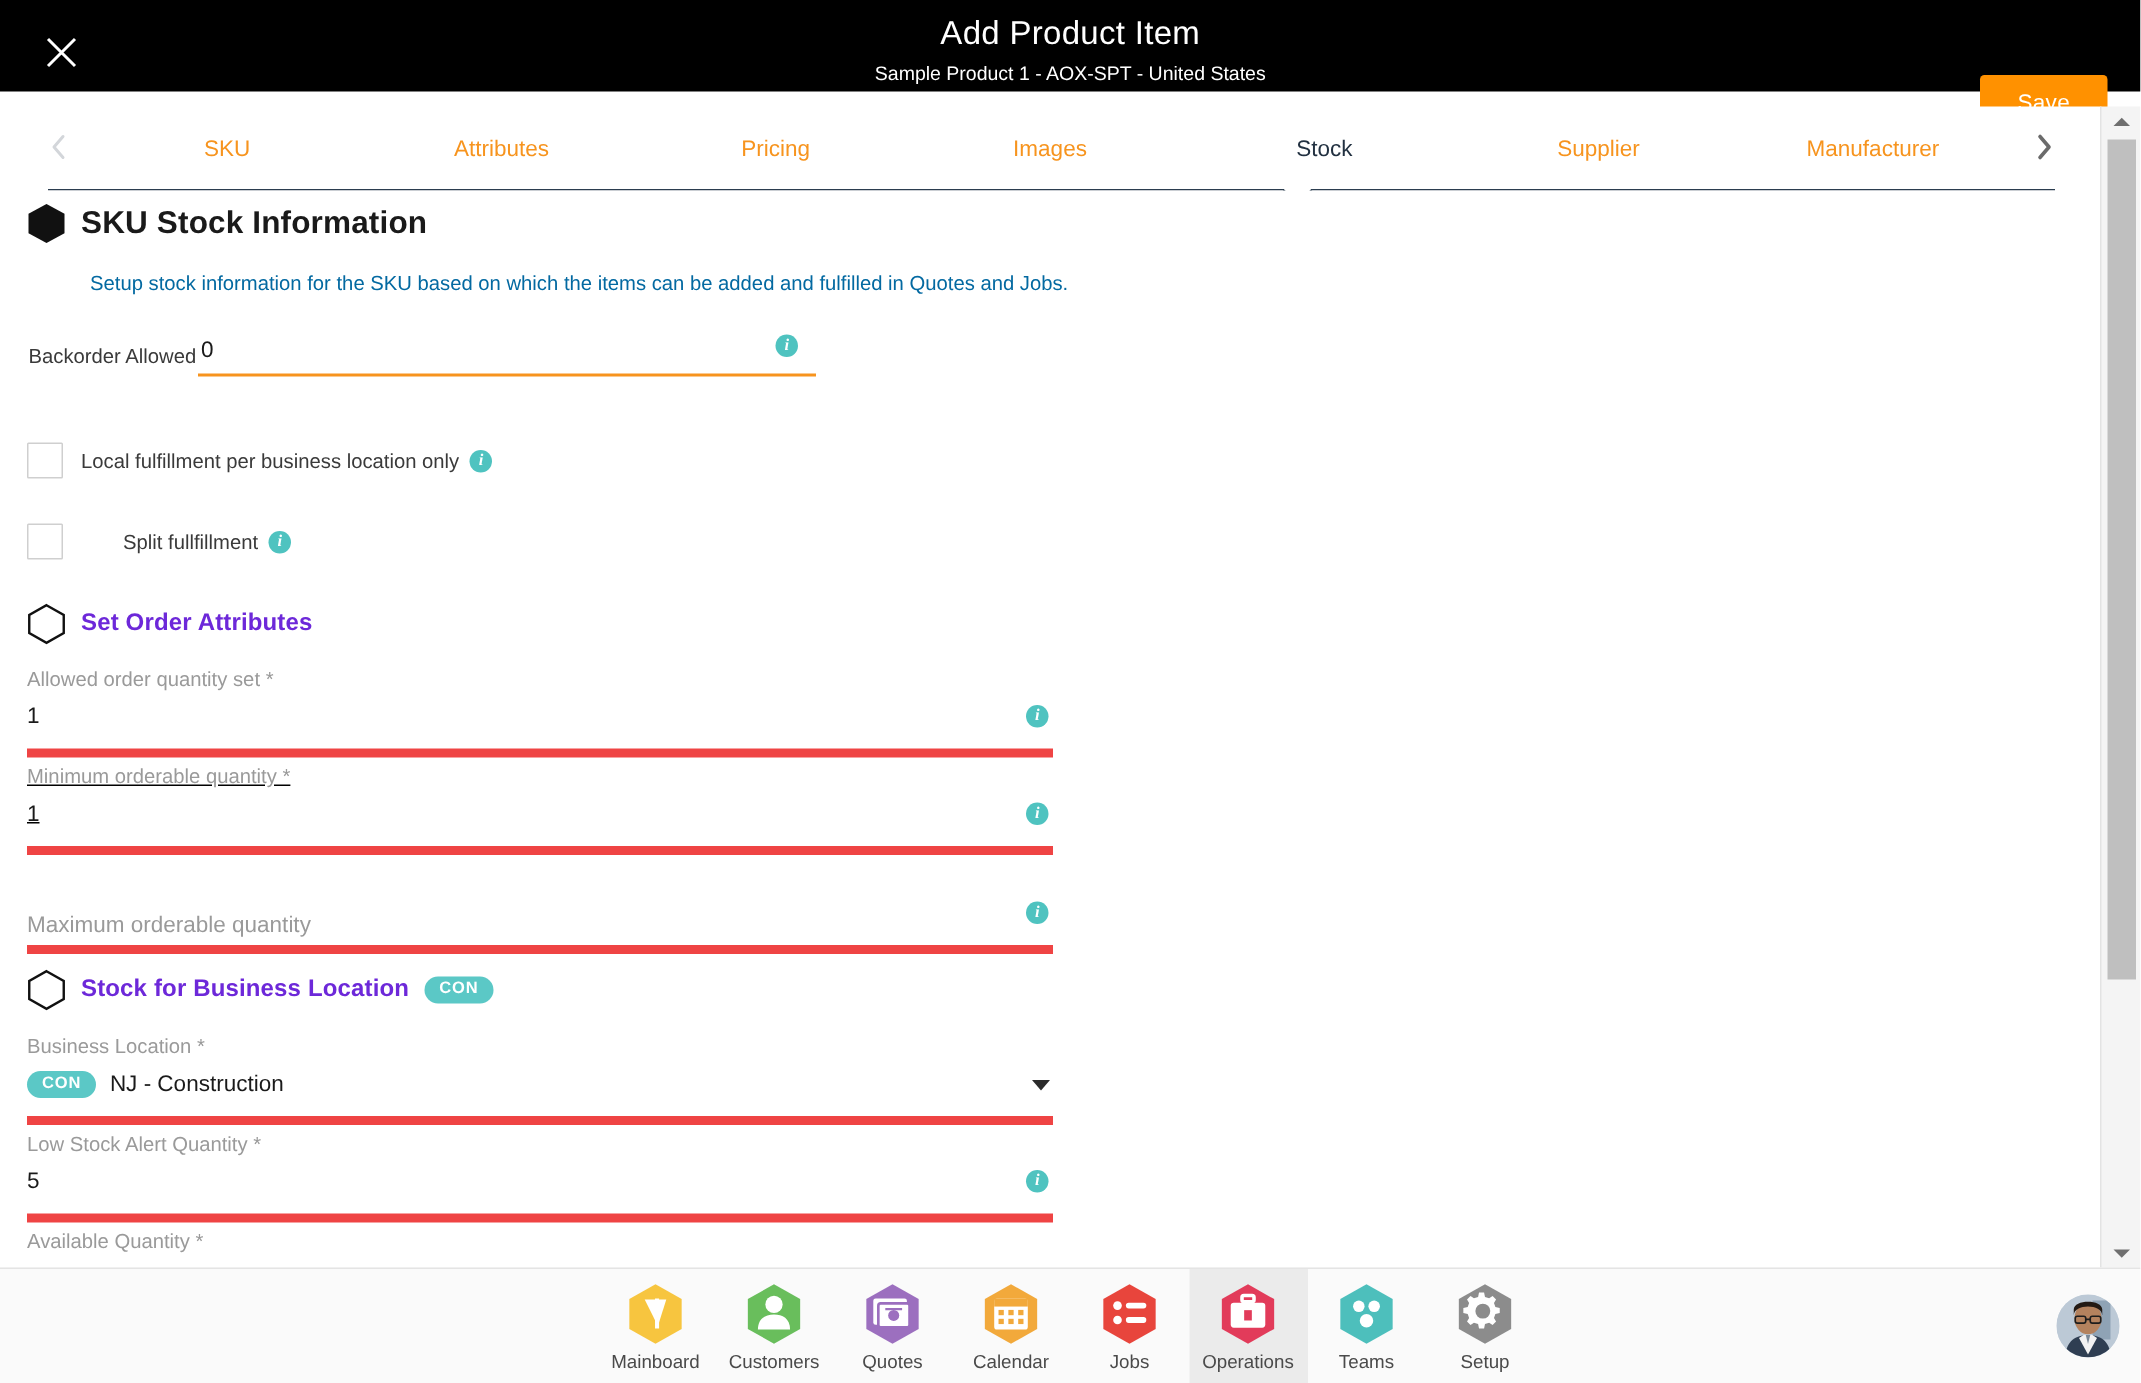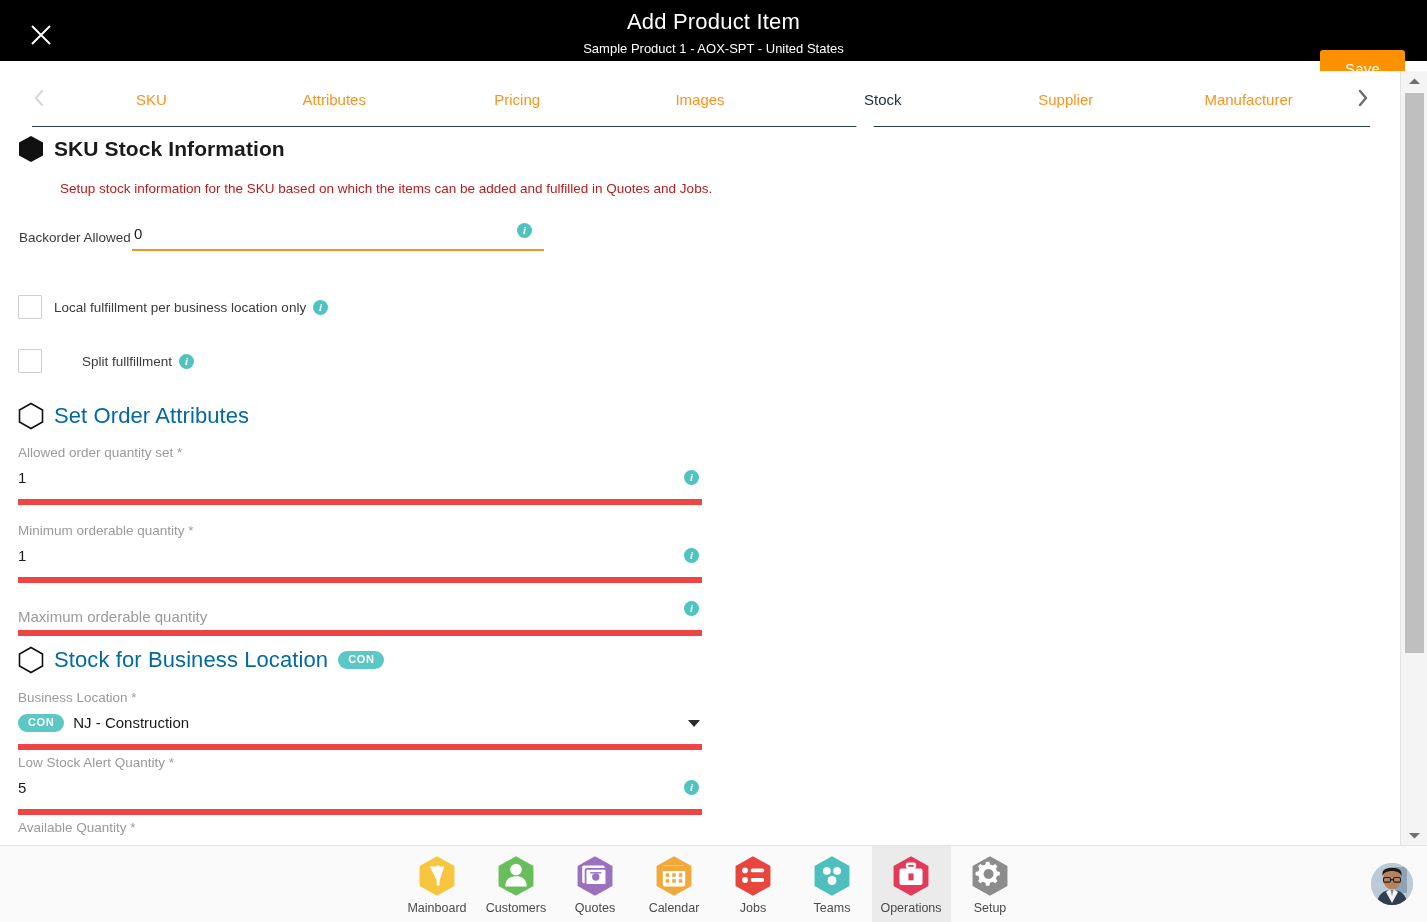--- a/index.html
+++ b/index.html
@@ -150,28 +150,28 @@
     padding-left: 18px;
   }
   .hexagon { width: 26px; height: 28px; flex: none; }
   .section-title {
     font-size: 21px;
     font-weight: bold;
     color: #1a1a1a;
     letter-spacing: .1px;
   }
   .section-title.sub {
-    font-size: 22px;
-    font-weight: normal;
-    color: #0369a1;
+    font-size: 16px;
+    font-weight: bold;
+    color: #6d28d9;
   }
   .section-desc {
     padding-left: 60px;
     font-size: 13.5px;
-    color: #b91c1c;
+    color: #0369a1;
     margin-top: 7px;
   }
 
   .badge {
     display: inline-block;
     background: #5BC8C6;
     color: #ffffff;
     font-size: 11px;
     font-weight: bold;
     letter-spacing: .6px;
@@ -477,21 +477,21 @@
       </span>
       <span class="section-title sub">Set Order Attributes</span>
     </div>
 
     <div class="field" style="top:316px;">
       <div class="field-label">Allowed order quantity set *</div>
       <div class="field-value">1</div>
       <span class="info-ico">i</span>
     </div>
 
-    <div class="field" style="top:394px;">
+    <div class="field" style="top:381px;text-decoration:underline;">
       <div class="field-label">Minimum orderable quantity *</div>
       <div class="field-value">1</div>
       <span class="info-ico">i</span>
     </div>
 
     <div class="field noval" style="top:450px;height:59px;">
       <div class="field-value placeholder" style="padding-top:29px;">Maximum orderable quantity</div>
       <span class="info-ico">i</span>
     </div>
 
@@ -596,41 +596,41 @@
             <svg width="40" height="42" viewBox="0 0 25 26">
               <polygon points="12.5,0.6 23.4,6.8 23.4,19.2 12.5,25.4 1.6,19.2 1.6,6.8" fill="#E8453C"></polygon>
               <circle cx="7.5" cy="9.5" r="1.8" fill="#ffffff"></circle>
               <rect x="11" y="8.3" width="8.5" height="2.4" rx="1.2" fill="#ffffff"></rect>
               <circle cx="7.5" cy="15.5" r="1.8" fill="#ffffff"></circle>
               <rect x="11" y="14.3" width="8.5" height="2.4" rx="1.2" fill="#ffffff"></rect>
             </svg>
           </span>
           <span class="navlabel">Jobs</span>
         </div>
+        <div class="navitem selected">
+          <span>
+            <svg width="40" height="42" viewBox="0 0 25 26">
+              <polygon points="12.5,0.6 23.4,6.8 23.4,19.2 12.5,25.4 1.6,19.2 1.6,6.8" fill="#E23B5A"></polygon>
+              <rect x="10" y="5.3" width="5" height="2.6" rx="0.8" fill="none" stroke="#ffffff" stroke-width="1.5"></rect>
+              <rect x="5.3" y="8.3" width="14.4" height="10.4" rx="1.3" fill="#ffffff"></rect>
+              <rect x="10.9" y="11.4" width="3.2" height="4.3" fill="#E23B5A"></rect>
+            </svg>
+          </span>
+          <span class="navlabel">Operations</span>
+        </div>
         <div class="navitem">
           <span>
             <svg width="40" height="42" viewBox="0 0 25 26">
               <polygon points="12.5,0.6 23.4,6.8 23.4,19.2 12.5,25.4 1.6,19.2 1.6,6.8" fill="#4DBFBC"></polygon>
               <circle cx="9.3" cy="9.8" r="2.4" fill="#ffffff"></circle>
               <circle cx="15.7" cy="9.8" r="2.4" fill="#ffffff"></circle>
               <circle cx="12.5" cy="15.8" r="2.8" fill="#ffffff"></circle>
             </svg>
           </span>
           <span class="navlabel">Teams</span>
-        </div>
-        <div class="navitem selected">
-          <span>
-            <svg width="40" height="42" viewBox="0 0 25 26">
-              <polygon points="12.5,0.6 23.4,6.8 23.4,19.2 12.5,25.4 1.6,19.2 1.6,6.8" fill="#E23B5A"></polygon>
-              <rect x="10" y="5.3" width="5" height="2.6" rx="0.8" fill="none" stroke="#ffffff" stroke-width="1.5"></rect>
-              <rect x="5.3" y="8.3" width="14.4" height="10.4" rx="1.3" fill="#ffffff"></rect>
-              <rect x="10.9" y="11.4" width="3.2" height="4.3" fill="#E23B5A"></rect>
-            </svg>
-          </span>
-          <span class="navlabel">Operations</span>
         </div>
         <div class="navitem">
           <span>
             <svg width="40" height="42" viewBox="0 0 25 26">
               <polygon points="12.5,0.6 23.4,6.8 23.4,19.2 12.5,25.4 1.6,19.2 1.6,6.8" fill="#8C8C8C"></polygon>
               <path d="M12.5 5.4 L14.3 6 L15.8 5 L17.3 6.5 L16.4 8 L17 9.8 L18.9 10.2 L18.9 12.4 L17 12.8 L16.4 14.6 L17.3 16.1 L15.8 17.6 L14.3 16.6 L12.5 17.2 L12.1 19.1 L9.9 19.1 L9.5 17.2 L7.7 16.6 L6.2 17.6 L4.7 16.1 L5.6 14.6 L5 12.8 L3.1 12.4 L3.1 10.2 L5 9.8 L5.6 8 L4.7 6.5 L6.2 5 L7.7 6 L9.5 5.4 L9.9 3.5 L12.1 3.5 Z" fill="#ffffff" transform="translate(0.5,0.7) scale(0.96)"></path>
               <circle cx="11.6" cy="11.8" r="3.1" fill="#8C8C8C"></circle>
             </svg>
           </span>
           <span class="navlabel">Setup</span>

